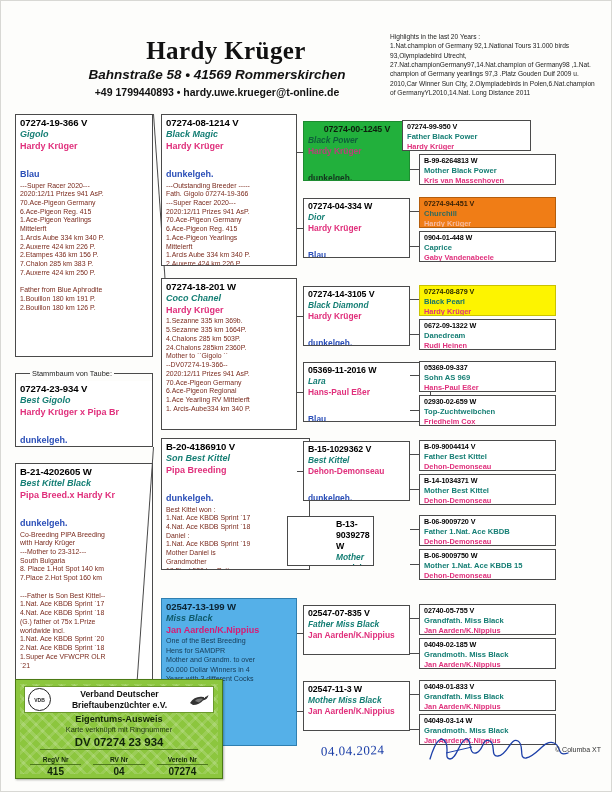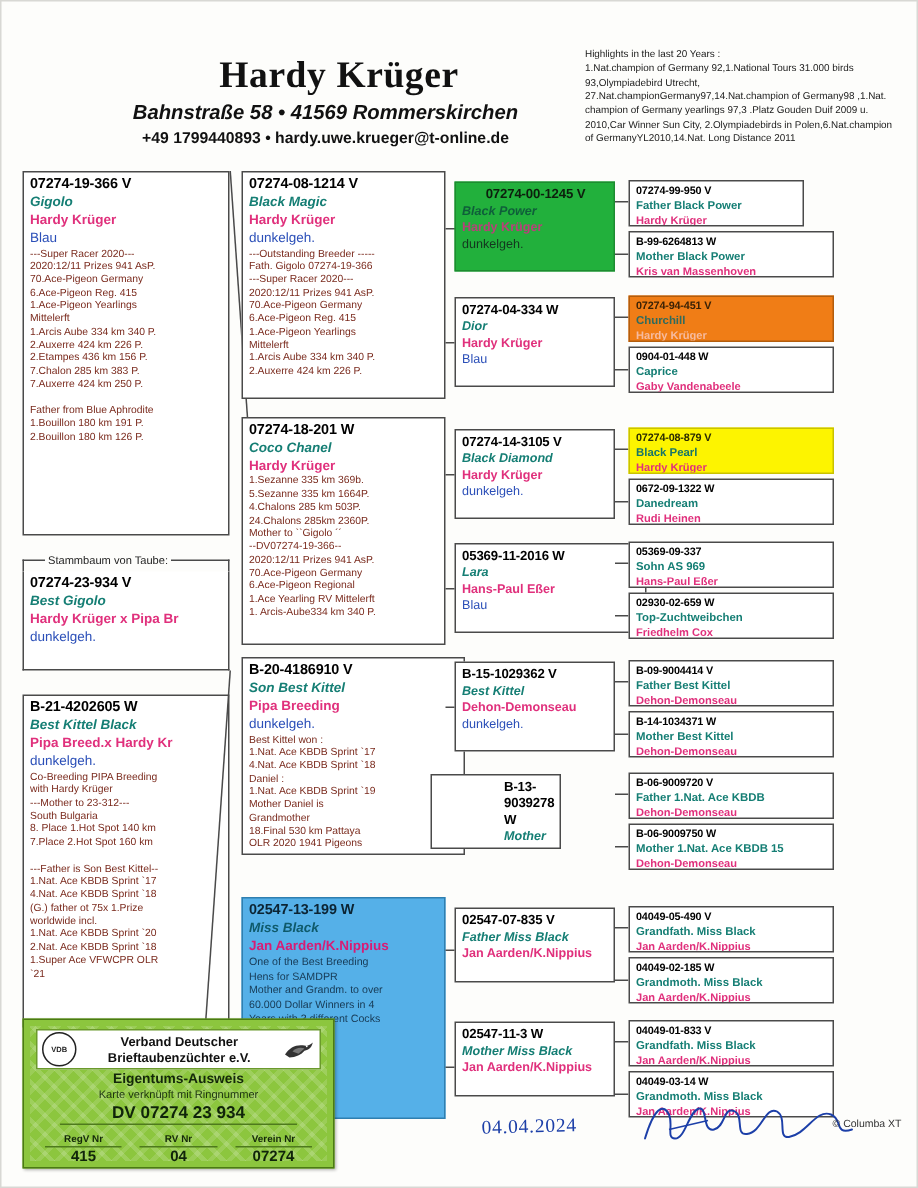--- a/index.html
+++ b/index.html
@@ -43,21 +43,21 @@
   .bx{
     position:absolute;box-sizing:border-box;
     border:1px solid #4a4a4a;
     background:#ffffff;
     padding:2px 3px 2px 4px;
     overflow:hidden;
   }
   .ring{font-weight:bold;font-size:9.6px;color:#000;letter-spacing:-.1px;line-height:1.25;}
   .nm{font-style:italic;font-weight:bold;font-size:9px;color:#157e74;line-height:1.3;}
   .br{font-weight:bold;font-size:9px;color:#e0307c;line-height:1.3;}
-  .col{font-weight:normal;font-size:9px;color:#2b4fb8;line-height:1.35;}
+  .col{font-weight:bold;font-size:9px;color:#2b4fb8;line-height:1.35;margin-top:16px;}
   .det{font-size:6.9px;color:#7a2a1d;line-height:1.265;margin-top:1px;}
   .det div{white-space:nowrap;}
 
   
   .sm{padding:1px 3px 1px 4px;}
   .sm .ring{font-size:7.2px;font-weight:bold;color:#000;line-height:1.32;}
   .sm .nm{font-size:7.6px;font-style:normal;font-weight:bold;color:#157e74;line-height:1.34;}
   .sm .br{font-size:7.4px;font-weight:bold;color:#e0307c;line-height:1.34;}
 
   
@@ -387,21 +387,21 @@
   <div class="ln lnh" style="left:409px;top:409px;width:9px;"></div>
   <div class="ln lnh" style="left:409px;top:453px;width:9px;"></div>
   <div class="ln lnh" style="left:409px;top:488px;width:9px;"></div>
   <div class="ln lnh" style="left:409px;top:528px;width:9px;"></div>
   <div class="ln lnh" style="left:409px;top:563px;width:9px;"></div>
   <div class="ln lnh" style="left:409px;top:617px;width:9px;"></div>
   <div class="ln lnh" style="left:409px;top:652px;width:9px;"></div>
   <div class="ln lnh" style="left:409px;top:693px;width:9px;"></div>
   <div class="ln lnh" style="left:409px;top:728px;width:9px;"></div>
 
-  <div class="bx sm" style="left:418px;top:119px;width:117px;height:31px;">
+  <div class="bx sm" style="left:401px;top:119px;width:129px;height:31px;">
     <div class="ring">07274-99-950 V</div>
     <div class="nm">Father Black Power</div>
     <div class="br">Hardy Krüger</div>
   </div>
   <div class="bx sm" style="left:418px;top:153px;width:137px;height:31px;">
     <div class="ring">B-99-6264813 W</div>
     <div class="nm">Mother Black Power</div>
     <div class="br">Kris van Massenhoven</div>
   </div>
   <div class="bx sm fill-orange" style="left:418px;top:196px;width:137px;height:31px;">
@@ -448,21 +448,21 @@
     <div class="ring">B-06-9009720 V</div>
     <div class="nm">Father 1.Nat. Ace KBDB</div>
     <div class="br">Dehon-Demonseau</div>
   </div>
   <div class="bx sm" style="left:418px;top:548px;width:137px;height:31px;">
     <div class="ring">B-06-9009750 W</div>
     <div class="nm">Mother 1.Nat. Ace KBDB 15</div>
     <div class="br">Dehon-Demonseau</div>
   </div>
   <div class="bx sm" style="left:418px;top:603px;width:137px;height:31px;">
-    <div class="ring">04049-05-490 V</div>
+    <div class="ring">02740-05-755 V</div>
     <div class="nm">Grandfath. Miss Black</div>
     <div class="br">Jan Aarden/K.Nippius</div>
   </div>
   <div class="bx sm" style="left:418px;top:637px;width:137px;height:31px;">
     <div class="ring">04049-02-185 W</div>
     <div class="nm">Grandmoth. Miss Black</div>
     <div class="br">Jan Aarden/K.Nippius</div>
   </div>
   <div class="bx sm" style="left:418px;top:679px;width:137px;height:31px;">
     <div class="ring">04049-01-833 V</div>

